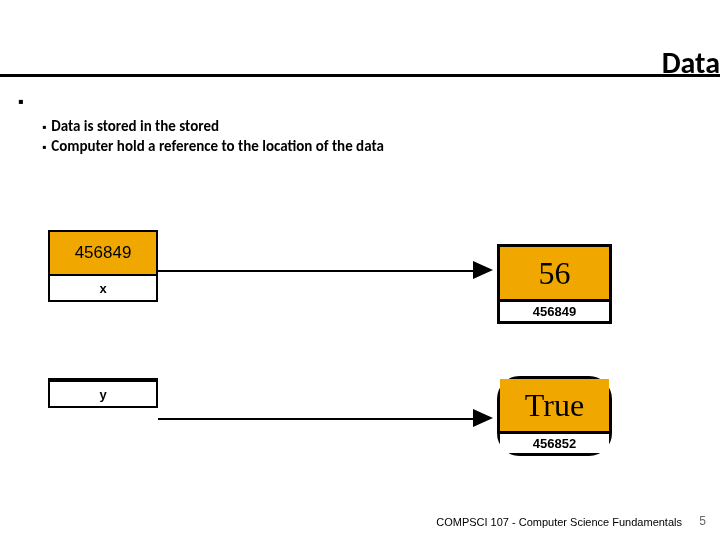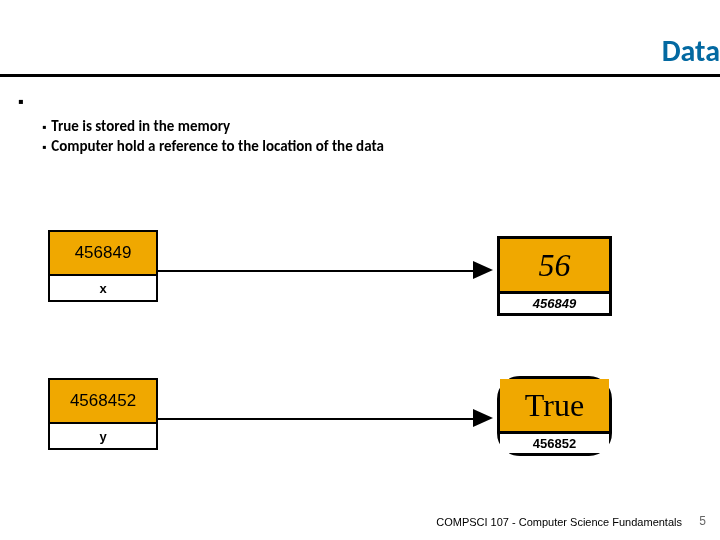--- a/index.html
+++ b/index.html
@@ -6,25 +6,25 @@
     body {
       width: 720px;
       height: 540px;
       font-family: "Calibri", "Segoe UI", Arial, sans-serif;
       background: #ffffff;
       position: relative;
       overflow: hidden;
     }
     .slide-title {
       position: absolute;
-      top: 32px;
+      top: 44px;
       right: 0;
       font-size: 30px;
       font-weight: bold;
-      color: #0369a1;
+      color: #000000;
     }
     .title-underline {
       position: absolute;
       top: 74px;
       left: 0;
       width: 720px;
       height: 3px;
       background: #000;
     }
     .content {
@@ -151,41 +151,40 @@
 
 <div class="slide-title">Data</div>
 <div class="title-underline"></div>
 
 <div class="content">
   <div class="bullet-l1">
     <span class="bullet-mark">▪</span>
   </div>
   <div class="bullet-l2">
     <span class="bullet-mark">▪</span>
-    <span class="bullet-text">True is stored in the memory</span>
+    <span class="bullet-text">Data is stored in the stored</span>
   </div>
   <div class="bullet-l2">
     <span class="bullet-mark">▪</span>
     <span class="bullet-text">Computer hold a reference to the location of the data</span>
   </div>
 </div>
 
 <div class="var-box" style="left:48px; top:230px;">
   <div class="address">456849</div>
   <div class="name">x</div>
 </div>
 <div class="arrow" style="left:158px; top:270px; width:315px;"></div>
 <div class="arrowhead" style="left:473px; top:261px;"></div>
-<div class="data-box" style="left:497px; top:236px;font-style:italic;">
+<div class="data-box" style="left:497px; top:244px;">
   <div class="value">56</div>
   <div class="addr">456849</div>
 </div>
 
 <div class="var-box" style="left:48px; top:378px;">
-  <div class="address">4568452</div>
   <div class="name">y</div>
 </div>
 <div class="arrow" style="left:158px; top:418px; width:315px;"></div>
 <div class="arrowhead" style="left:473px; top:409px;"></div>
 <div class="data-box" style="left:497px; top:376px;border-radius:23px;">
   <div class="value">True</div>
   <div class="addr">456852</div>
 </div>
 
 <div class="footer-course">COMPSCI 107 - Computer Science Fundamentals</div>

